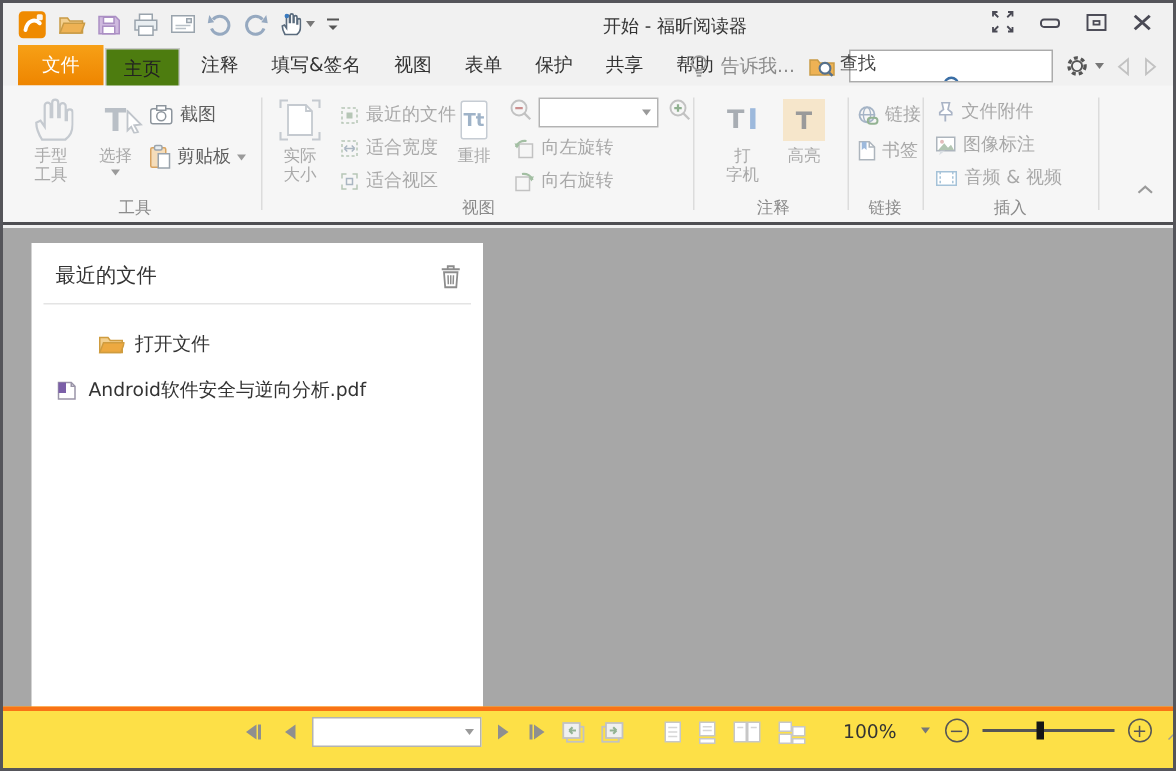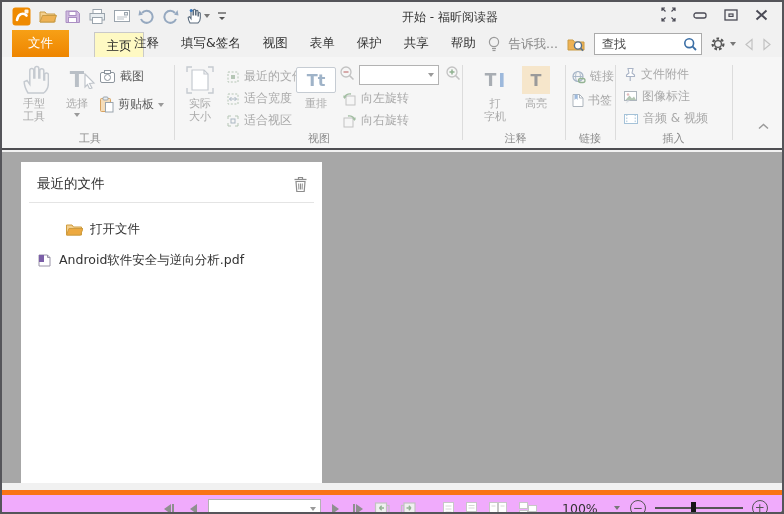--- a/index.html
+++ b/index.html
@@ -13,51 +13,51 @@
   .titlebar{position:absolute;left:0;top:0;right:0;height:28px;background:#f1f1f1;}
   .qa{position:absolute;left:10px;top:3px;height:22px;display:flex;align-items:center;gap:7px;}
   .win-title{position:absolute;left:400px;top:7px;font-size:12px;color:#333;white-space:nowrap;}
   .win-controls{position:absolute;right:14px;top:5px;display:flex;align-items:center;gap:17px;}
   .caret{width:0;height:0;border-left:3.5px solid transparent;border-right:3.5px solid transparent;border-top:4px solid #777;}
   .caret.lt{border-top-color:#9a9a9a;}
 
   
   .tabrow{position:absolute;left:0;top:28px;right:0;height:27px;background:#f1f1f1;}
   .tab-file{position:absolute;left:10px;top:0;width:57px;height:27px;background:linear-gradient(#f7a016,#ee8500);color:#fff;font-size:12.5px;display:flex;align-items:center;justify-content:center;}
-  .tab-home{position:absolute;left:68px;top:2px;width:50px;height:27px;background:#fef9c3;border:1px solid #c9c9c9;border-bottom:none;color:#222;font-size:12.5px;display:flex;align-items:center;justify-content:center;margin-left:24px;}
+  .tab-home{position:absolute;left:68px;top:2px;width:50px;height:27px;background:#4d7c0f;border:1px solid #c9c9c9;border-bottom:none;color:#222;font-size:12.5px;display:flex;align-items:center;justify-content:center;}
   .tabs-rest{position:absolute;left:121px;top:0;height:27px;display:flex;align-items:center;}
   .tab{padding:0 8px;margin:0 3px;font-size:12.5px;color:#333;white-space:nowrap;}
   .menu-right{position:absolute;right:10px;top:2px;height:24px;display:flex;align-items:center;gap:8px;}
   .tellme{font-size:12.5px;color:#8a8a8a;white-space:nowrap;}
-  .searchbox{width:108px;height:22px;background:#fff;border:1px solid #ababab;display:flex;align-items:center;padding:0 3px 0 5px;}
+  .searchbox{width:136px;height:22px;background:#fff;border:1px solid #ababab;display:flex;align-items:center;padding:0 3px 0 5px;flex-direction:column;}
   .searchbox input{border:none;outline:none;flex:1;min-width:0;font-size:12px;color:#444;background:transparent;}
 
   
   .ribbon{position:absolute;left:0;top:55px;right:0;height:93px;background:#f6f6f6;border-bottom:2px solid #4e4e52;}
   .sep{position:absolute;top:8px;bottom:8px;width:1px;background:#dcdcdc;}
   .grp-label{position:absolute;bottom:2px;text-align:center;font-size:11px;color:#8b8b8b;}
   .bigbtn{position:absolute;top:6px;display:flex;flex-direction:column;align-items:center;font-size:11px;line-height:13px;color:#a9a9a9;text-align:center;}
   .bigbtn .ic{height:34px;display:flex;align-items:center;justify-content:center;}
   .smallrow{position:absolute;display:flex;align-items:center;gap:4px;font-size:12px;color:#a9a9a9;white-space:nowrap;}
   .smallrow.en{color:#5d5d5d;}
   .ltr-ico{font-size:17px;color:#b9bfc6;font-weight:bold;}
   .hl-chip{width:28px;height:28px;background:#f6e6cb;display:flex;align-items:center;justify-content:center;font-size:16px;color:#9a9a9a;font-weight:bold;}
   .combo{background:#fff;border:1px solid #b3b3b3;display:flex;align-items:center;justify-content:flex-end;padding:0 4px;}
-  .tt-chip{border:1px solid #c6ccd3;border-radius:2px;width:40px;height:26px;display:flex;align-items:center;justify-content:center;font-size:16px;color:#9fb3c8;font-weight:bold;background:#fff;}
+  .tt-chip{border:1px solid #c6ccd3;border-radius:2px;width:18px;height:26px;display:flex;align-items:center;justify-content:center;font-size:12px;color:#9fb3c8;font-weight:bold;background:#fff;}
 
   
   .docarea{position:absolute;left:0;top:150px;right:0;bottom:29px;background:#a7a7a7;}
   .panel{position:absolute;left:19px;top:10px;width:301px;bottom:0;background:#fff;}
   .panel-head{display:flex;align-items:center;justify-content:space-between;padding:13px 14px 9px 16px;}
   .panel-title{font-size:13.5px;color:#333;}
   .panel-div{height:1px;background:#e4e4e4;margin:0 8px;}
   .p-item{display:flex;align-items:center;gap:7px;padding:10px 0 4px 16px;font-size:12.5px;color:#333;}
 
   
-  .statusbar{position:absolute;left:0;right:0;bottom:0;height:22px;background:#f0abfc;border-top:5px solid #f97316;}
+  .statusbar{position:absolute;left:0;right:0;bottom:0;height:41px;background:#fde047;border-top:3px solid #f97316;}
   .tri-r{width:0;height:0;border-top:5px solid transparent;border-bottom:5px solid transparent;border-left:7px solid #8f8f8f;}
   .tri-l{width:0;height:0;border-top:5px solid transparent;border-bottom:5px solid transparent;border-right:7px solid #8f8f8f;}
   .vbar{width:2px;height:10px;background:#8f8f8f;}
   .zoom-text{font-size:12.5px;color:#333;}
   .slider-track{position:relative;width:88px;height:2px;background:#555;}
   .slider-handle{position:absolute;left:36px;top:-5px;width:5px;height:12px;background:#161616;}
   .circle-btn{width:16px;height:16px;border:1.4px solid #555;border-radius:50%;display:flex;align-items:center;justify-content:center;font-size:12px;color:#555;line-height:1;}
 </style>
 </head>
 <body>

